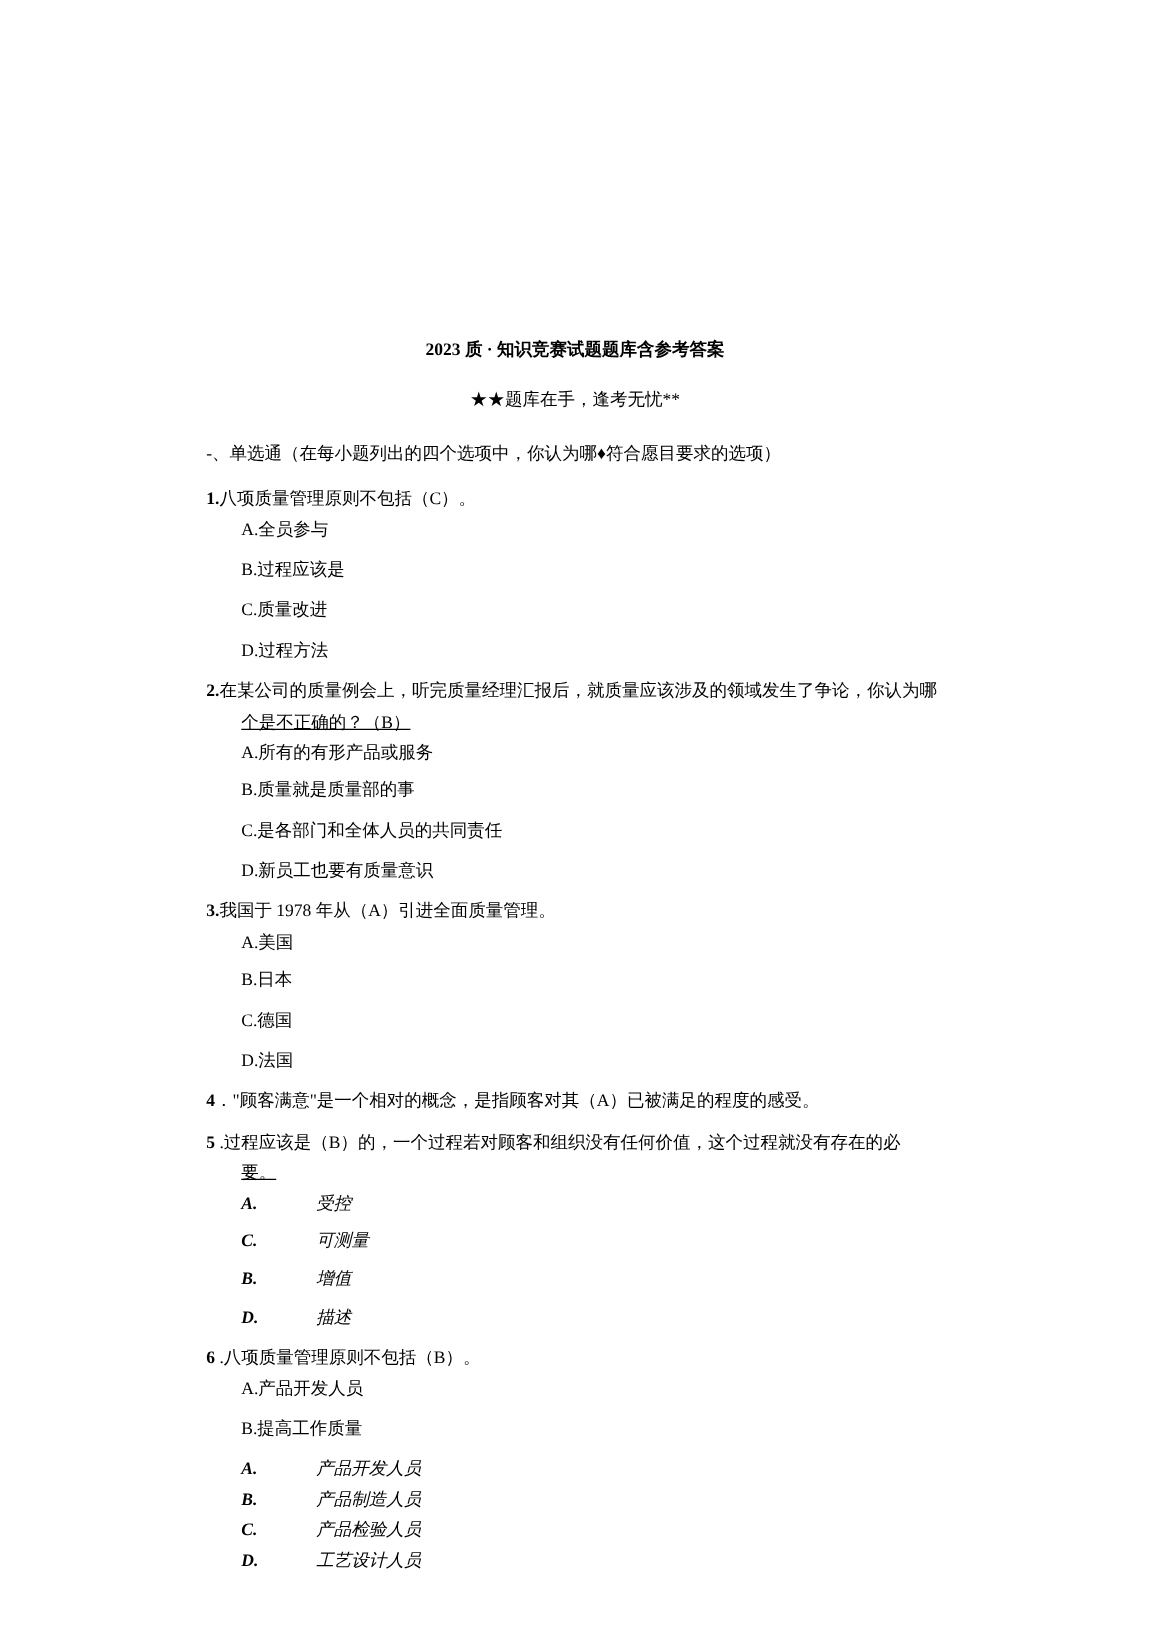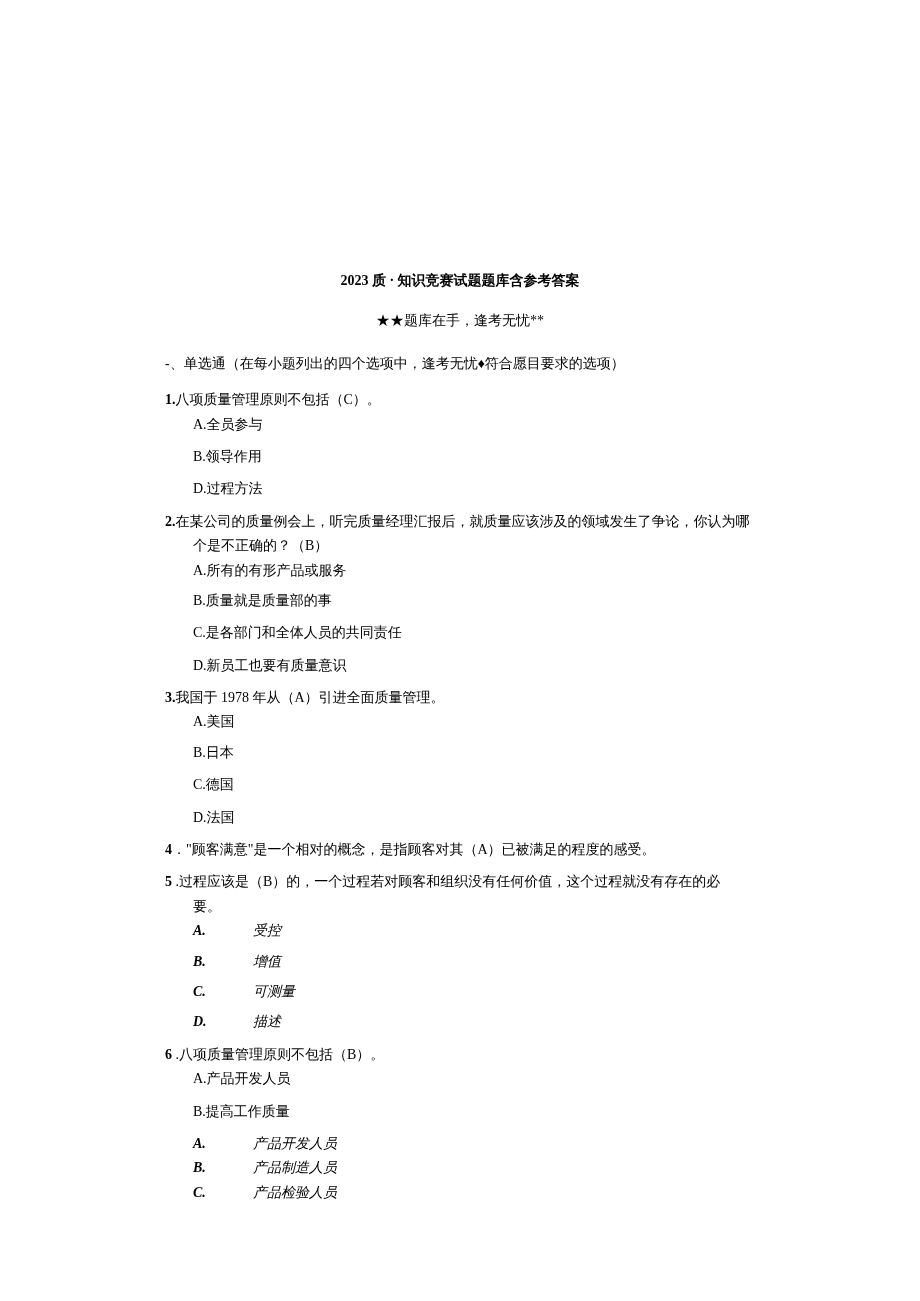--- a/index.html
+++ b/index.html
@@ -32,20 +32,21 @@
     }
     .question {
       margin-bottom: 10px;
     }
     .question-text {
       margin-bottom: 2px;
       padding-left: 0;
     }
     .question-text-indent {
       padding-left: 28px;
+      text-decoration: underline;
     }
     .option {
       padding-left: 28px;
       margin-bottom: 10px;
     }
     .option-tight {
       padding-left: 28px;
       margin-bottom: 2px;
     }
     .option-wide {
@@ -78,28 +79,29 @@
       margin-top: 4px;
       font-style: italic;
     }
   </style>
 </head>
 <body>
 
 <div class="title">2023 质 · 知识竞赛试题题库含参考答案</div>
 <div class="subtitle">★★题库在手，逢考无忧**</div>
 
-<div class="section-header">-、单选通（在每小题列出的四个选项中，逢考无忧♦符合愿目要求的选项）</div>
+<div class="section-header">-、单选通（在每小题列出的四个选项中，你认为哪♦符合愿目要求的选项）</div>
 
 <div class="question">
   <div class="question-text">
     <span class="bold">1.</span><span>八项质量管理原则不包括（C）。</span>
   </div>
   <div class="option">A.全员参与</div>
-  <div class="option">B.领导作用</div>
+  <div class="option">B.过程应该是</div>
+  <div class="option">C.质量改进</div>
   <div class="option">D.过程方法</div>
 </div>
 
 <div class="question">
   <div class="question-text">
     <span class="bold">2.</span><span>在某公司的质量例会上，听完质量经理汇报后，就质量应该涉及的领域发生了争论，你认为哪</span>
   </div>
   <div class="question-text question-text-indent">个是不正确的？（B）</div>
   <div class="option-tight">A.所有的有形产品或服务</div>
   <div class="option" style="margin-top:8px">B.质量就是质量部的事</div>
@@ -125,24 +127,24 @@
 
 <div class="question">
   <div class="question-text">
     <span class="q-num-wide">5</span><span> .过程应该是（B）的，一个过程若对顾客和组织没有任何价值，这个过程就没有存在的必</span>
   </div>
   <div class="question-text question-text-indent">要。</div>
   <div class="option-wide">
     <span class="opt-label">A.</span><span>受控</span>
   </div>
   <div class="option-wide" style="margin-top:8px">
-    <span class="opt-label">B.</span><span>增值</span>
+    <span class="opt-label">C.</span><span>可测量</span>
   </div>
   <div class="option-wide" style="margin-top:8px">
-    <span class="opt-label">C.</span><span>可测量</span>
+    <span class="opt-label">B.</span><span>增值</span>
   </div>
   <div class="option-wide" style="margin-top:8px;margin-bottom:10px">
     <span class="opt-label">D.</span><span>描述</span>
   </div>
 </div>
 
 <div class="question">
   <div class="question-text">
     <span class="q-num-wide">6</span><span> .八项质量管理原则不包括（B）。</span>
   </div>
@@ -151,14 +153,17 @@
   <div class="q6-opts">
     <div class="option-list">
       <span class="opt-label">A.</span><span>产品开发人员</span>
     </div>
     <div class="option-list">
       <span class="opt-label">B.</span><span>产品制造人员</span>
     </div>
     <div class="option-list">
       <span class="opt-label">C.</span><span>产品检验人员</span>
     </div>
+    <div class="option-list">
+      <span class="opt-label">D.</span><span>工艺设计人员</span>
+    </div>
   </div>
 </div>
 
 </body></html>

